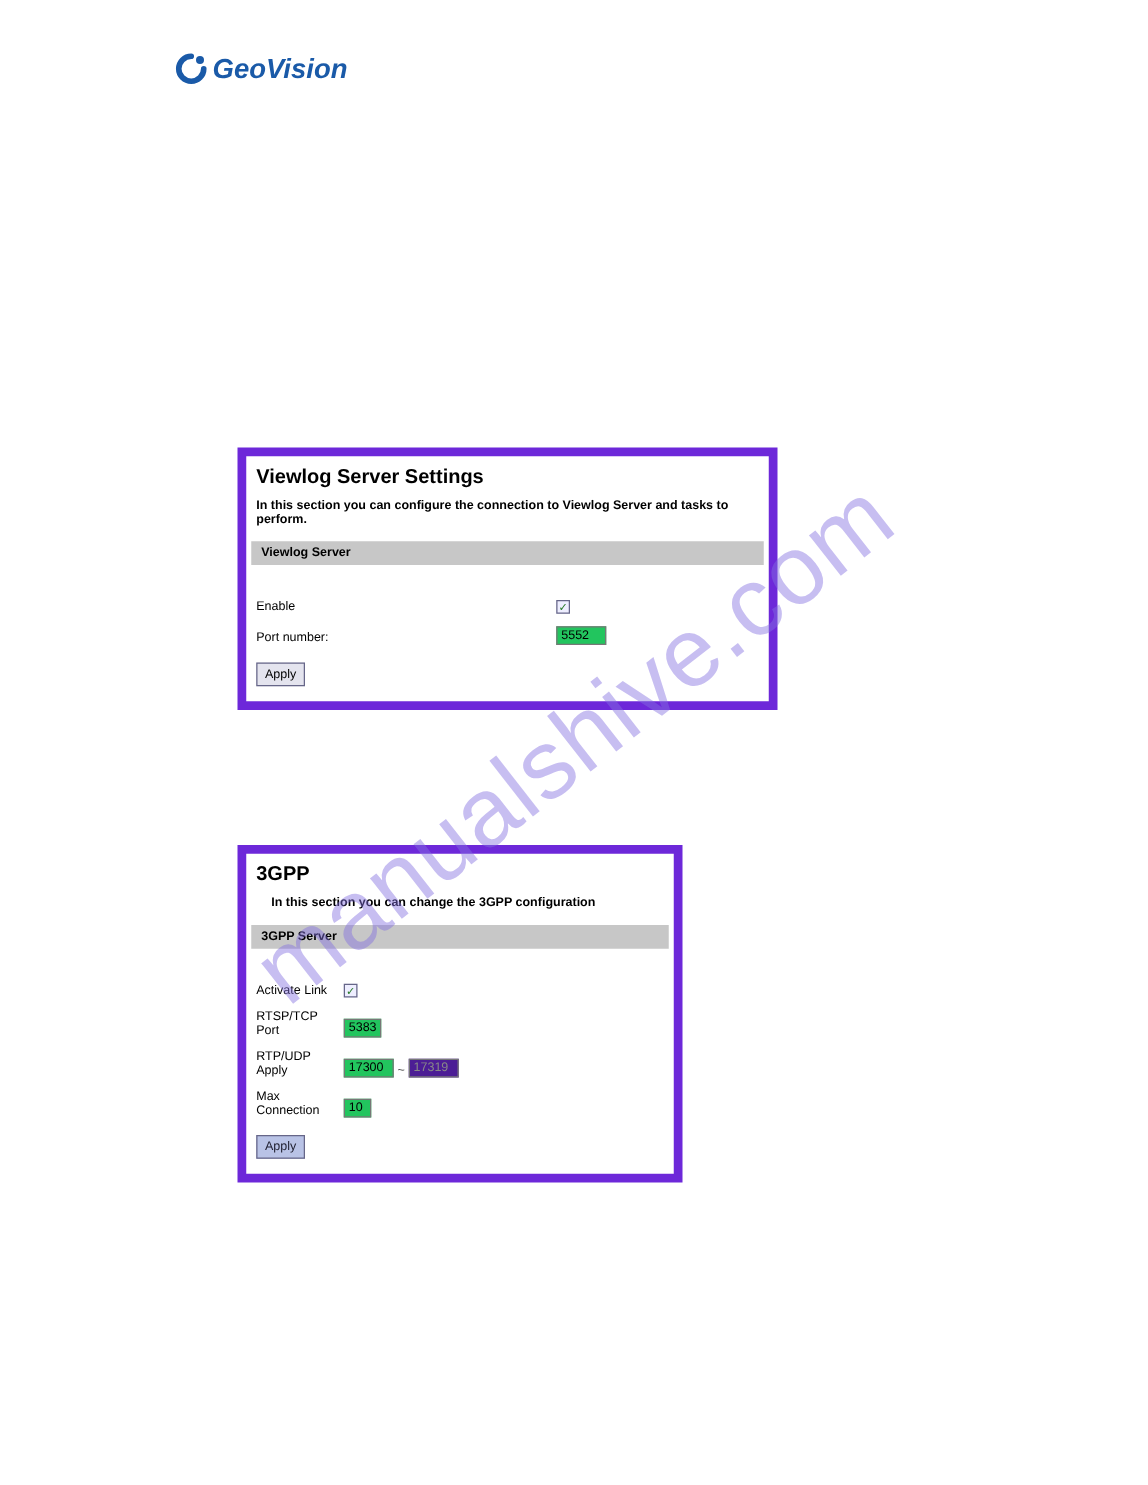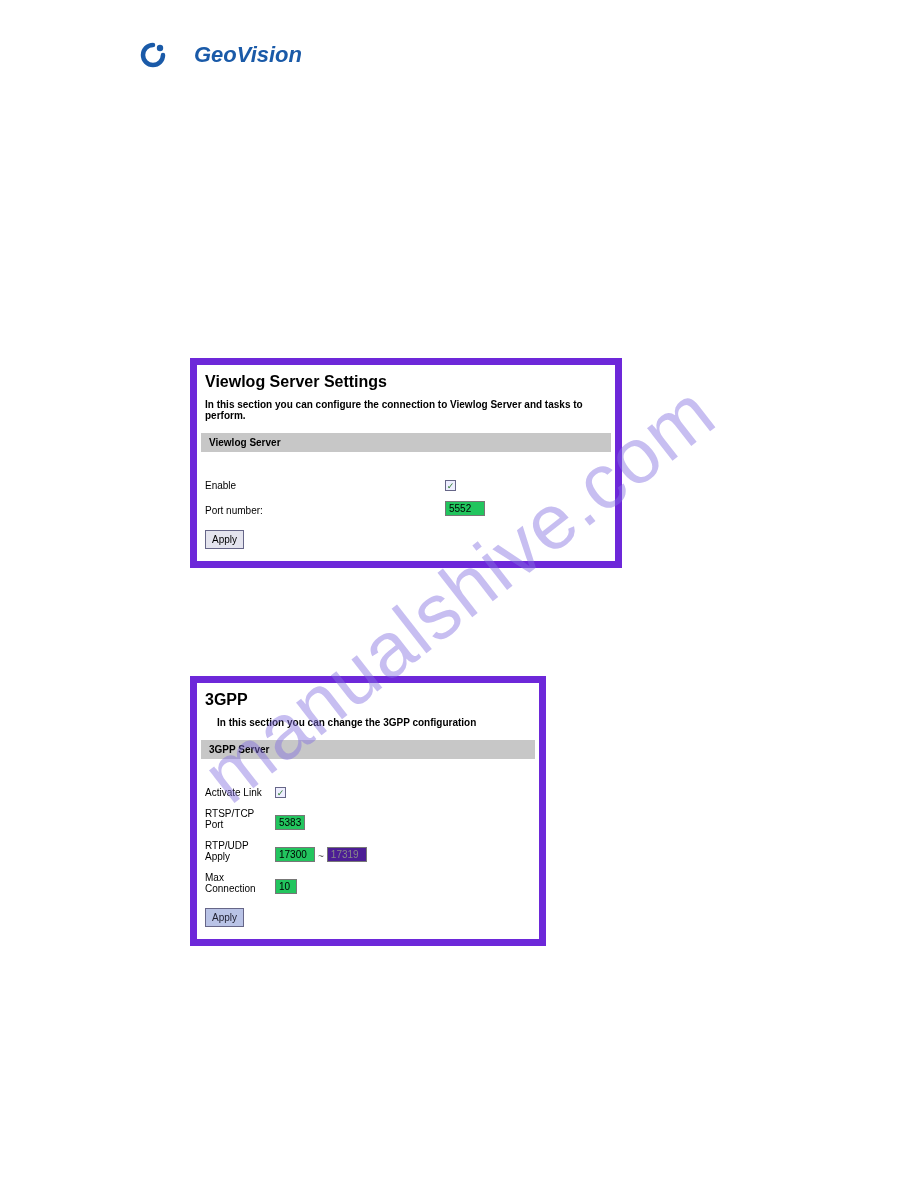--- a/index.html
+++ b/index.html
@@ -12,21 +12,21 @@
       overflow: hidden;
     }
     .logo {
       position: absolute;
       top: 42px;
       left: 140px;
       display: flex;
       align-items: center;
       gap: 4px;
     }
-    .logo-text { font-size: 22px; font-weight: bold; font-style: italic; margin-left: 24px; }
+    .logo-text { font-size: 22px; font-weight: bold; font-style: italic; }
     .logo-geo { color: #1a5aa8; }
     .logo-vision { color: #1a5aa8; }
     .watermark {
       position: absolute;
       top: 50%; left: 50%;
       transform: translate(-50%, -50%) rotate(-38deg);
       font-size: 78px;
       color: rgba(130, 110, 225, 0.45);
       font-family: Arial, sans-serif;
       white-space: nowrap;

